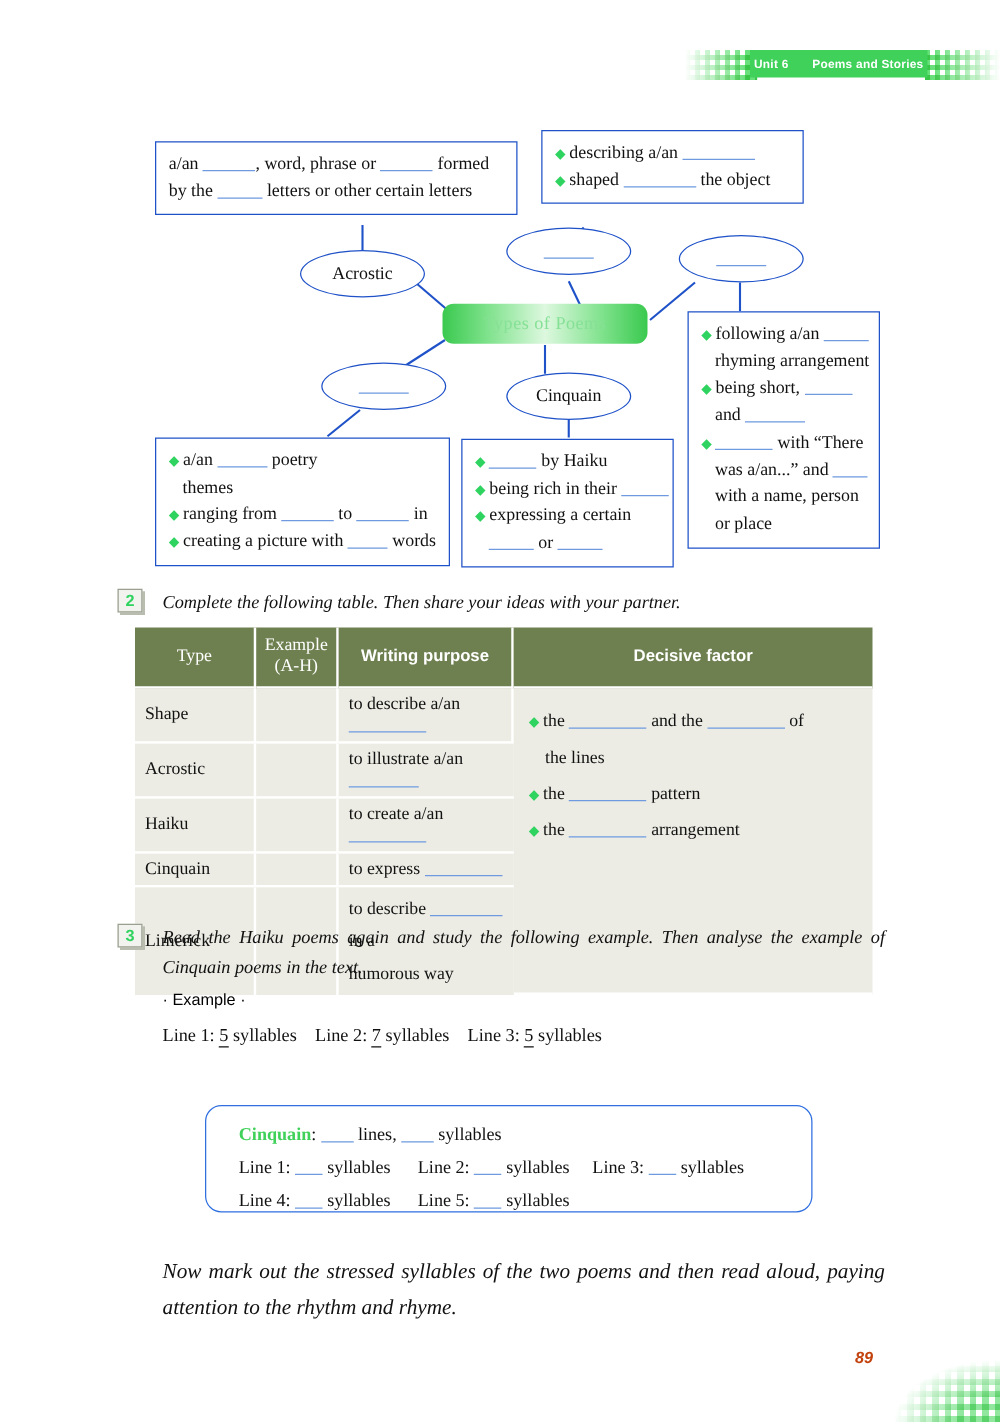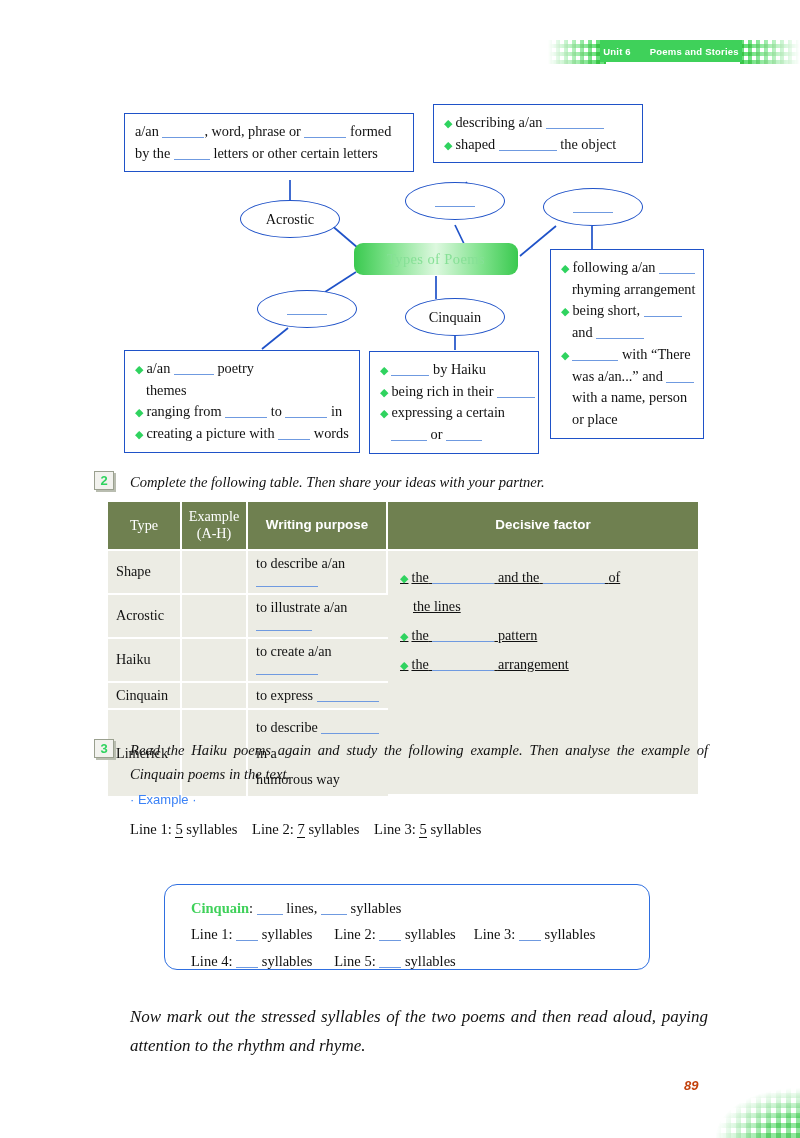--- a/index.html
+++ b/index.html
@@ -83,25 +83,25 @@
     padding:4px 8px; text-align:left; vertical-align:middle;
     font-size:14.2px; font-weight:normal;
   }
   #tbl thead th {
     background:#6f8050; color:#fff; text-align:center; padding:6px 4px;
     line-height:1.22;
   }
   #tbl thead th.sans { font-family:"Liberation Sans", sans-serif; font-weight:bold; font-size:13.4px; }
   #tbl td:last-child, #tbl th:last-child { border-right:none; }
   #tbl tr:last-child td { border-bottom:none; }
-  #tbl td.df { vertical-align:top; padding:12px 22px 10px 12px; line-height:2.05; font-size:14.2px;text-decoration:underline; }
+  #tbl td.df { vertical-align:top; padding:12px 22px 10px 12px; line-height:2.05; font-size:14.2px; }
 
   
   #example-label { position:absolute; left:130px; top:792px;
-     color:#3b82f6; font-family:"Liberation Sans", sans-serif; font-size:13px; }
+     color:#000000; font-family:"Liberation Sans", sans-serif; font-size:13px; }
   #haiku-lines { position:absolute; left:130px; top:817px; font-size:14.6px; line-height:1.74; }
   .kw { color:#3fd15a; font-weight:bold; }
   .num-u { border-bottom:1.2px solid #111; }
 
   #cinquain-box {
     position:absolute; left:164px; top:884px; width:486px; height:86px;
     border:1.7px solid #2f6fe0; border-radius:13px; background:#fff;
     padding:10px 0 0 26px; font-size:14.5px; line-height:1.82;
   }
   #cinquain-box .gap { border-bottom:1.3px solid #6f9ae0; }
@@ -266,21 +266,21 @@
 </div>
 
 <div class="task" style="left:0; top:0;">
   <div class="tasknum" style="left:94px; top:471px;">2</div>
   <div class="taskinstr" style="position:absolute; left:130px; top:471px; width:570px;">Complete the following table. Then share your ideas with your partner.</div>
 </div>
 
 <table id="tbl">
   <thead>
     <tr>
-      <th style="width:74px">Type</th>
+      <th style="width:97px">Type</th>
       <th style="width:66px">
         <div>Example</div>
         <div>(A-H)</div>
       </th>
       <th class="sans" style="width:140px">Writing purpose</th>
       <th class="sans">Decisive factor</th>
     </tr>
   </thead>
   <tbody>
     <tr>

